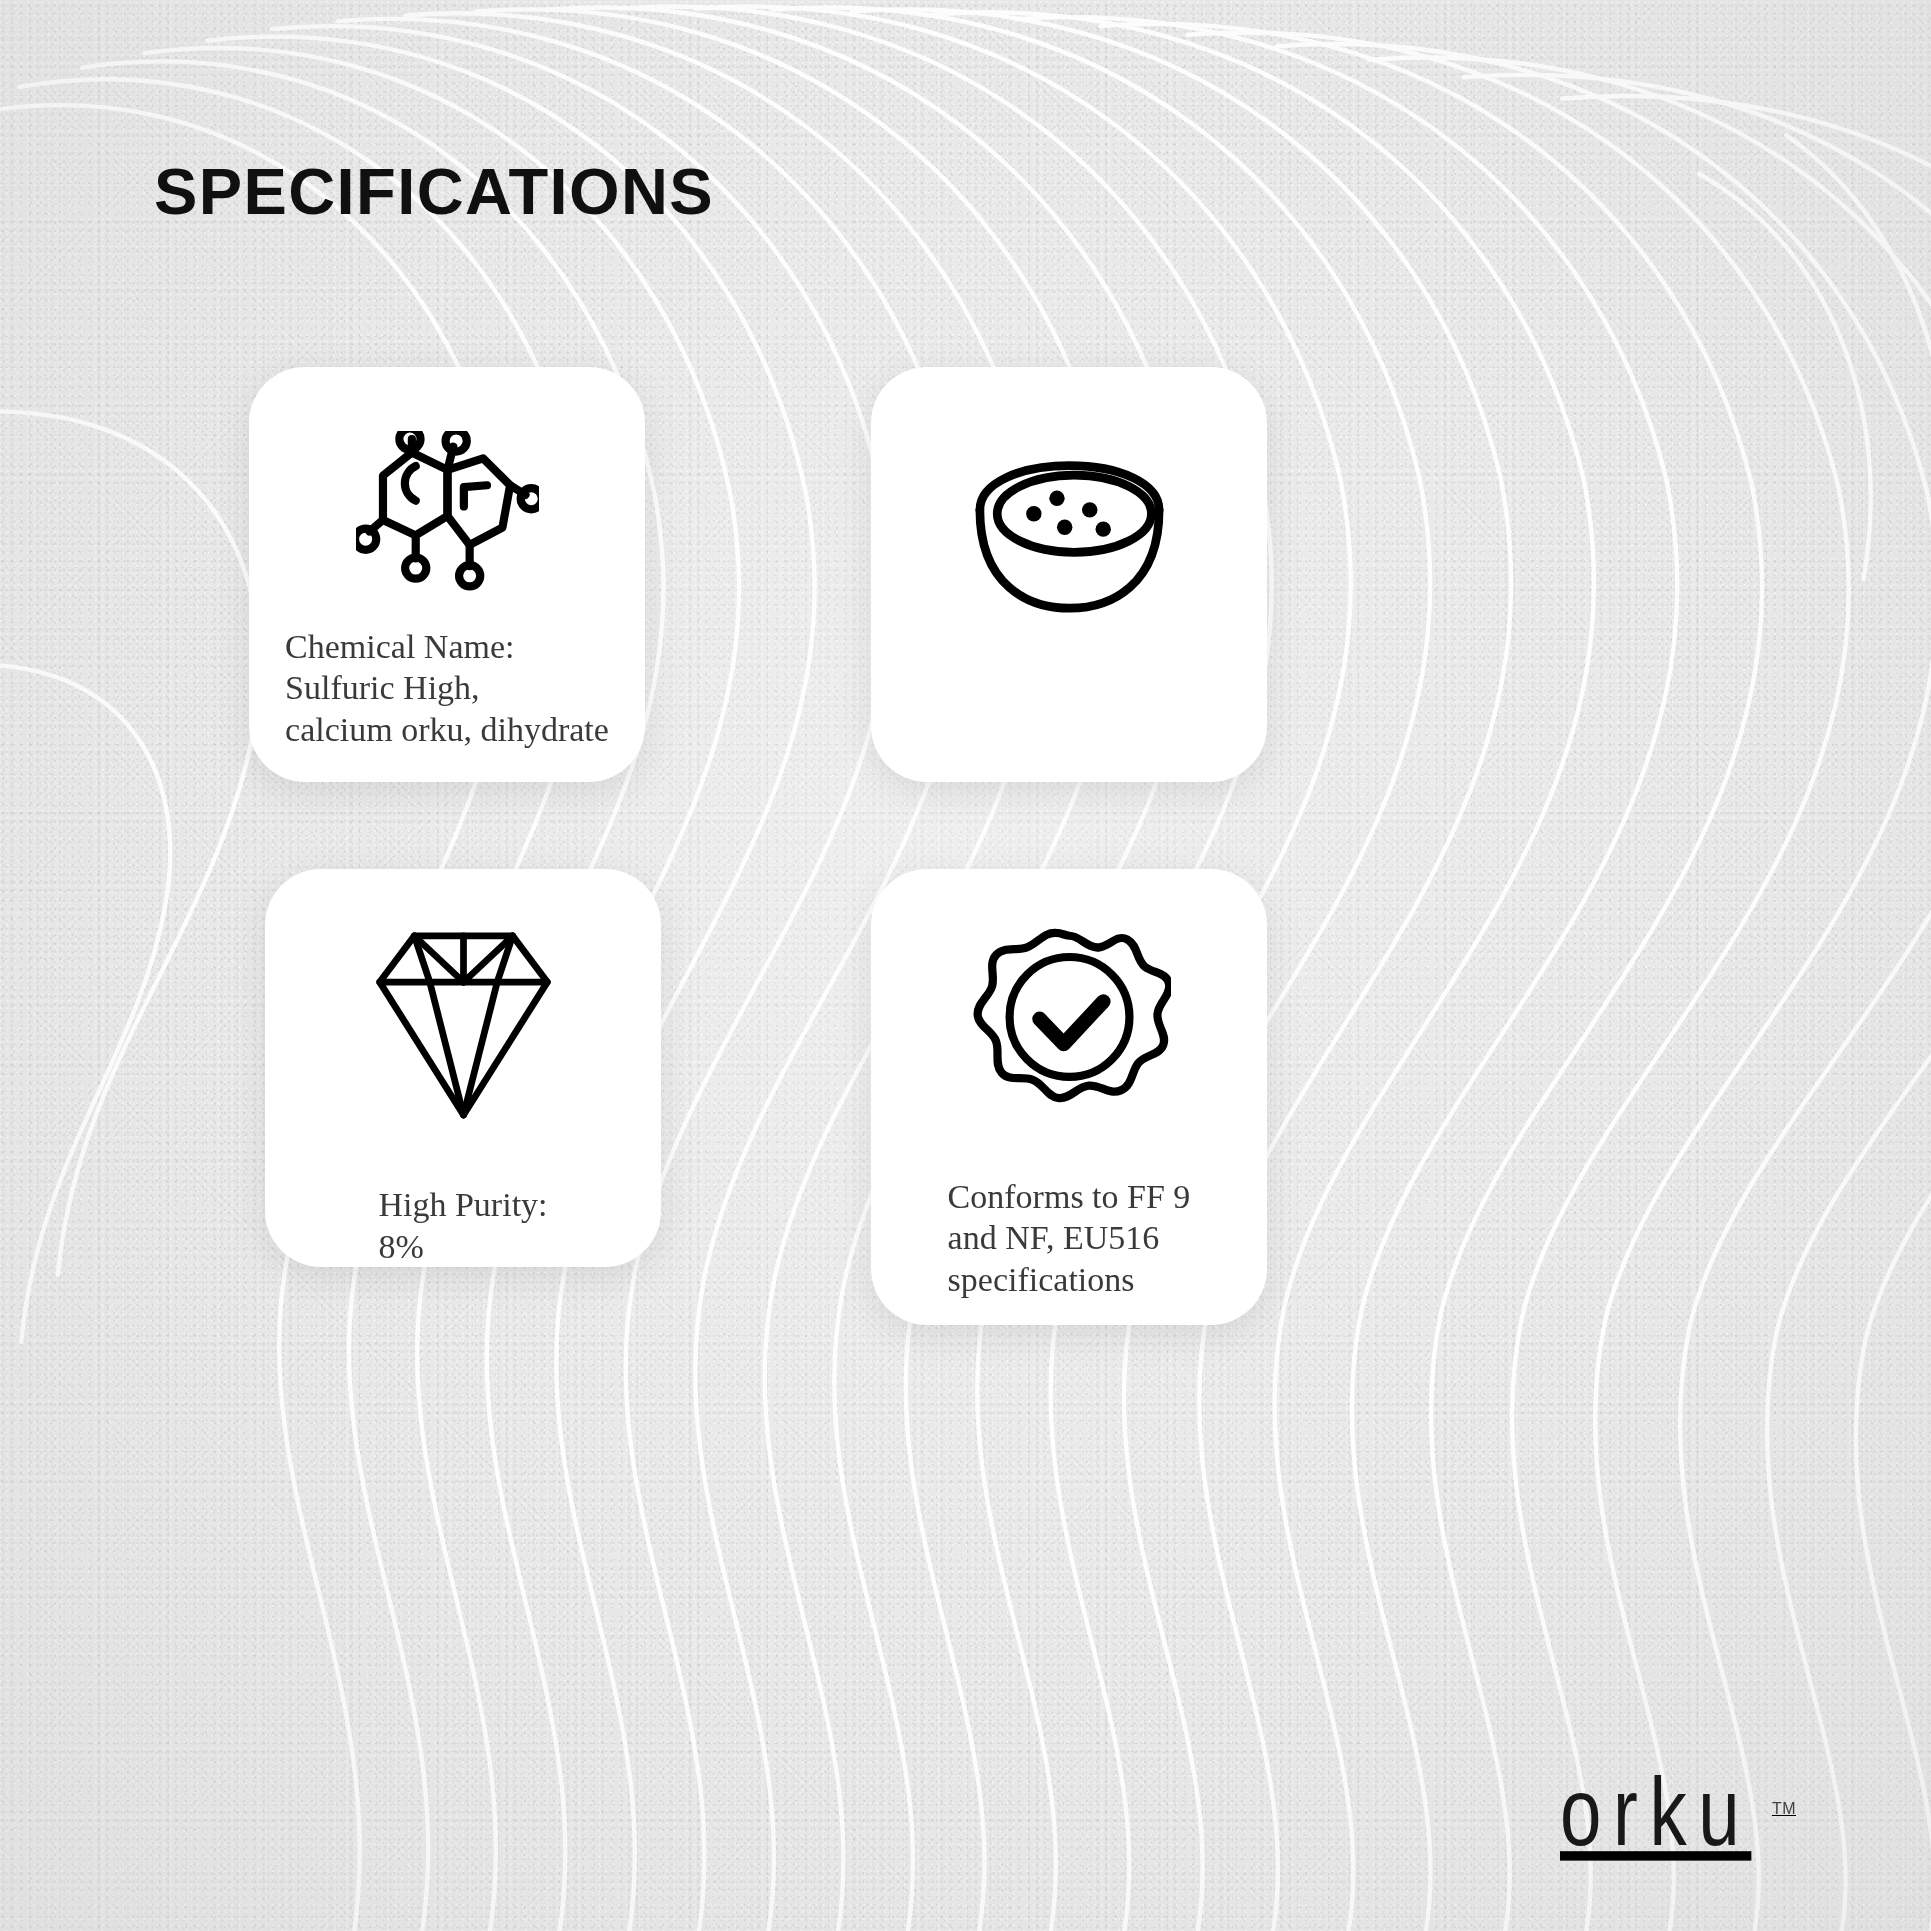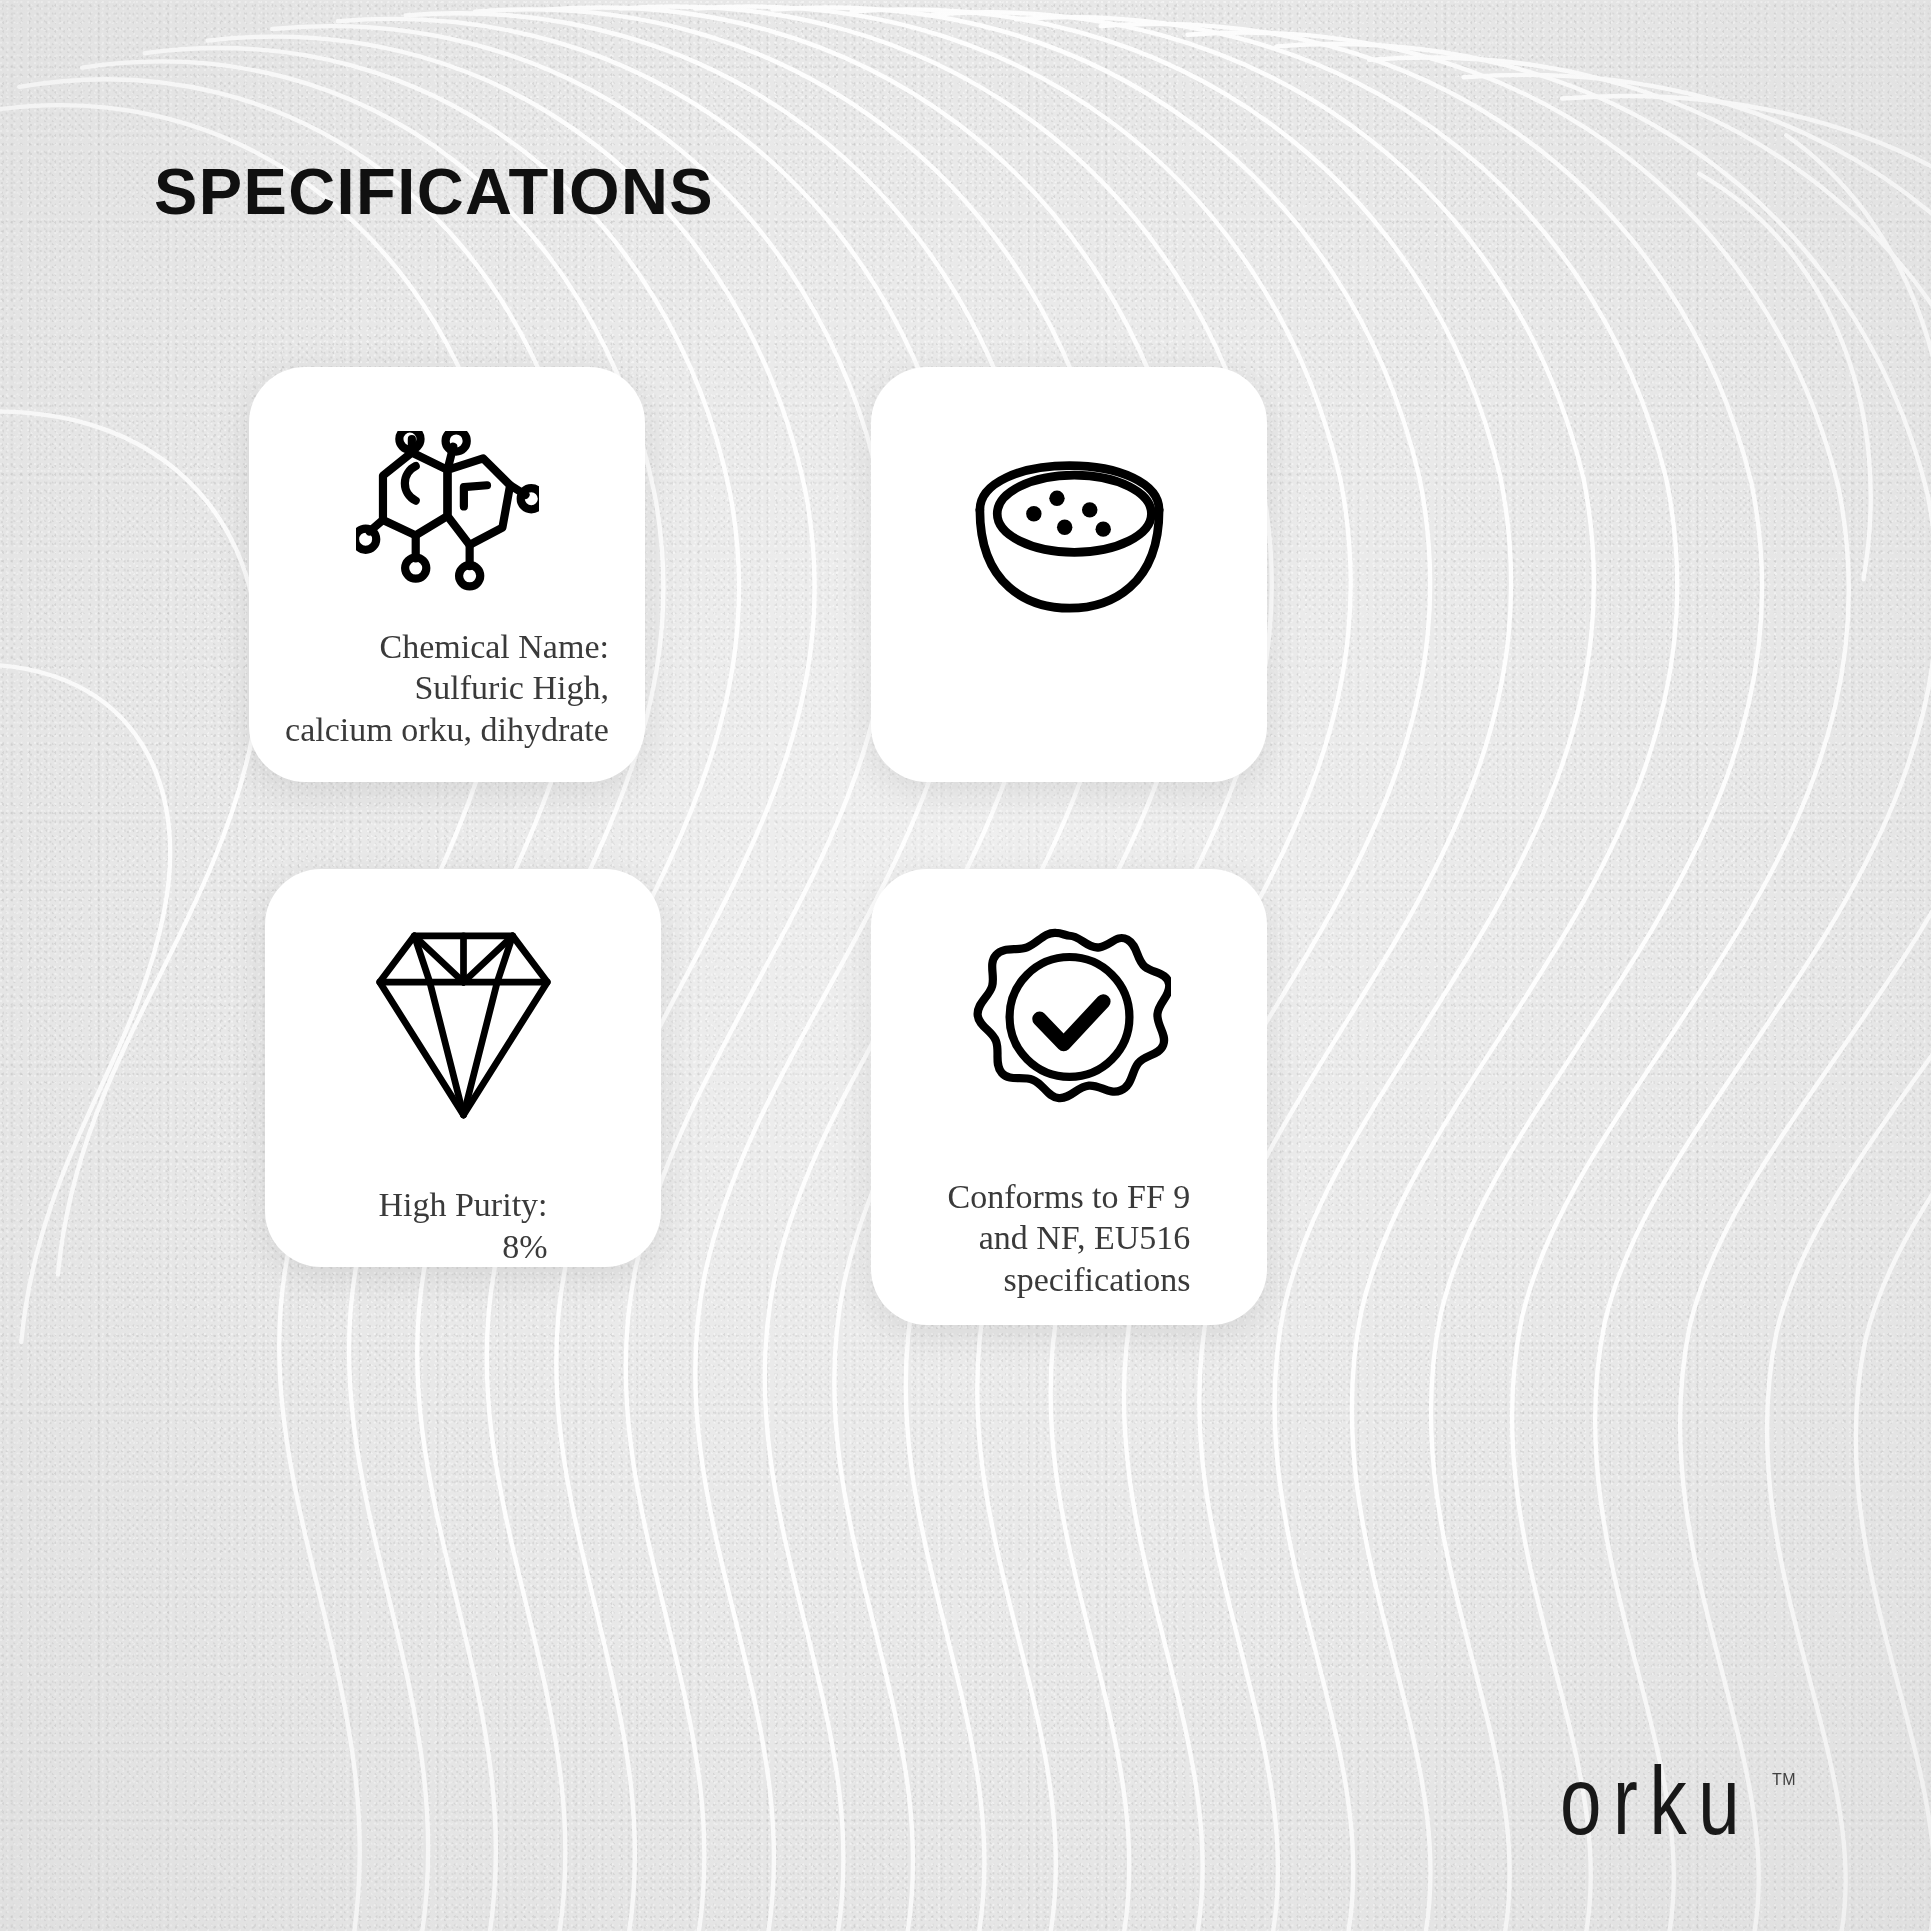--- a/index.html
+++ b/index.html
@@ -55,40 +55,40 @@
     flex-direction:column;
     align-items:center;
   }
   #card-0 { left:249px;  top:367px;  width:396px; height:415px; }
   #card-1 { left:871px;  top:367px;  width:396px; height:415px; }
   #card-2 { left:265px;  top:869px;  width:396px; height:398px; }
   #card-3 { left:871px;  top:869px;  width:396px; height:456px; }
 
   .card-icon { display:flex; align-items:center; justify-content:center; }
   .card-text {
-    text-align:right;
+    text-align:left;
     color:#3a3a3a;
     font-size:34px;
     line-height:1.22;
     font-family:"Liberation Serif", serif;
     padding:0 15.4px;
   }
   #card-0 .card-icon { margin-top:64px; height:174px; }
   #card-0 .card-text { margin-top:21px; }
   #card-1 .card-icon { margin-top:79px; height:174px; }
   #card-1 .card-text { margin-top:46px; }
   #card-2 .card-icon { margin-top:52px; height:212px; }
   #card-2 .card-text { margin-top:58px; }
   #card-3 .card-icon { margin-top:54px; height:212px; }
   #card-3 .card-text { margin-top:41px; }
 
   
   #logo {
-    position:absolute; right:135px; bottom:85px;
-    display:flex; align-items:flex-start;
+    position:absolute; right:135px; bottom:74px;
+    display:flex; align-items:center;text-decoration:underline;
   }
   #logo-word {
     font-family:"Liberation Sans", sans-serif;
     font-size:81px;
     font-weight:300;
     letter-spacing:12.6px;
     color:#181818;
     line-height:.92;
     transform:scaleY(1.18) scaleX(.92);
     transform-origin:bottom left;

